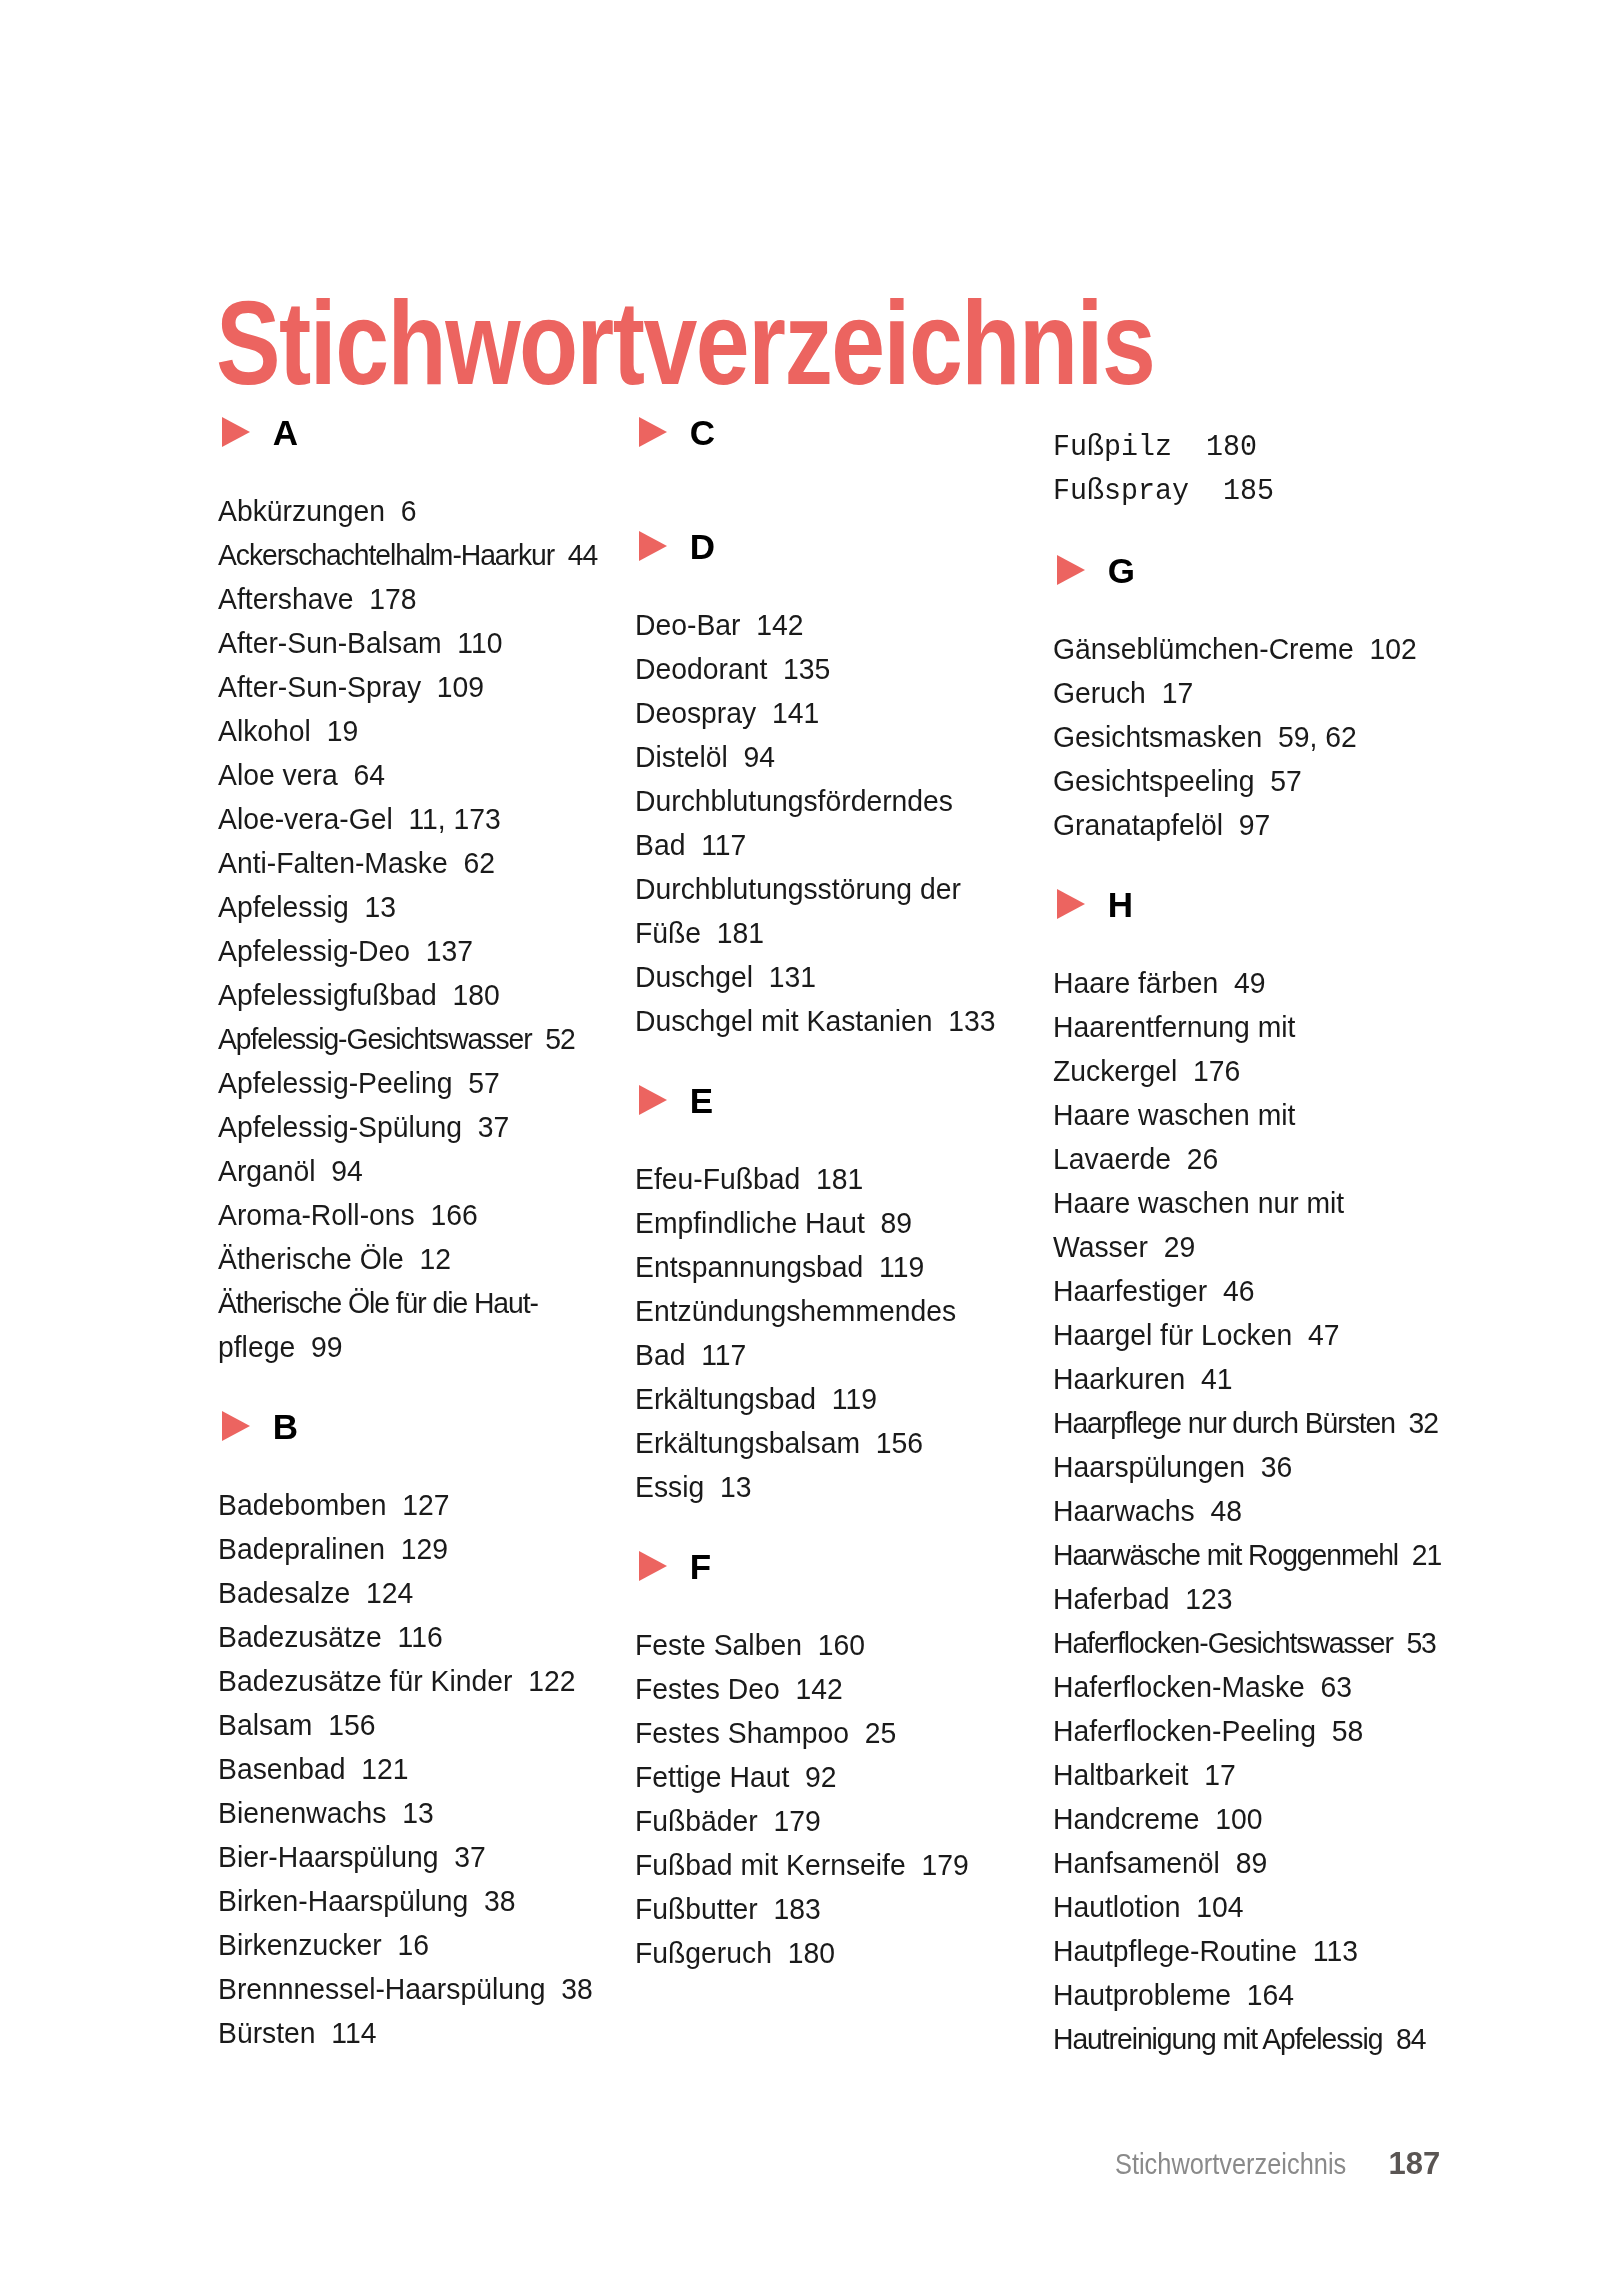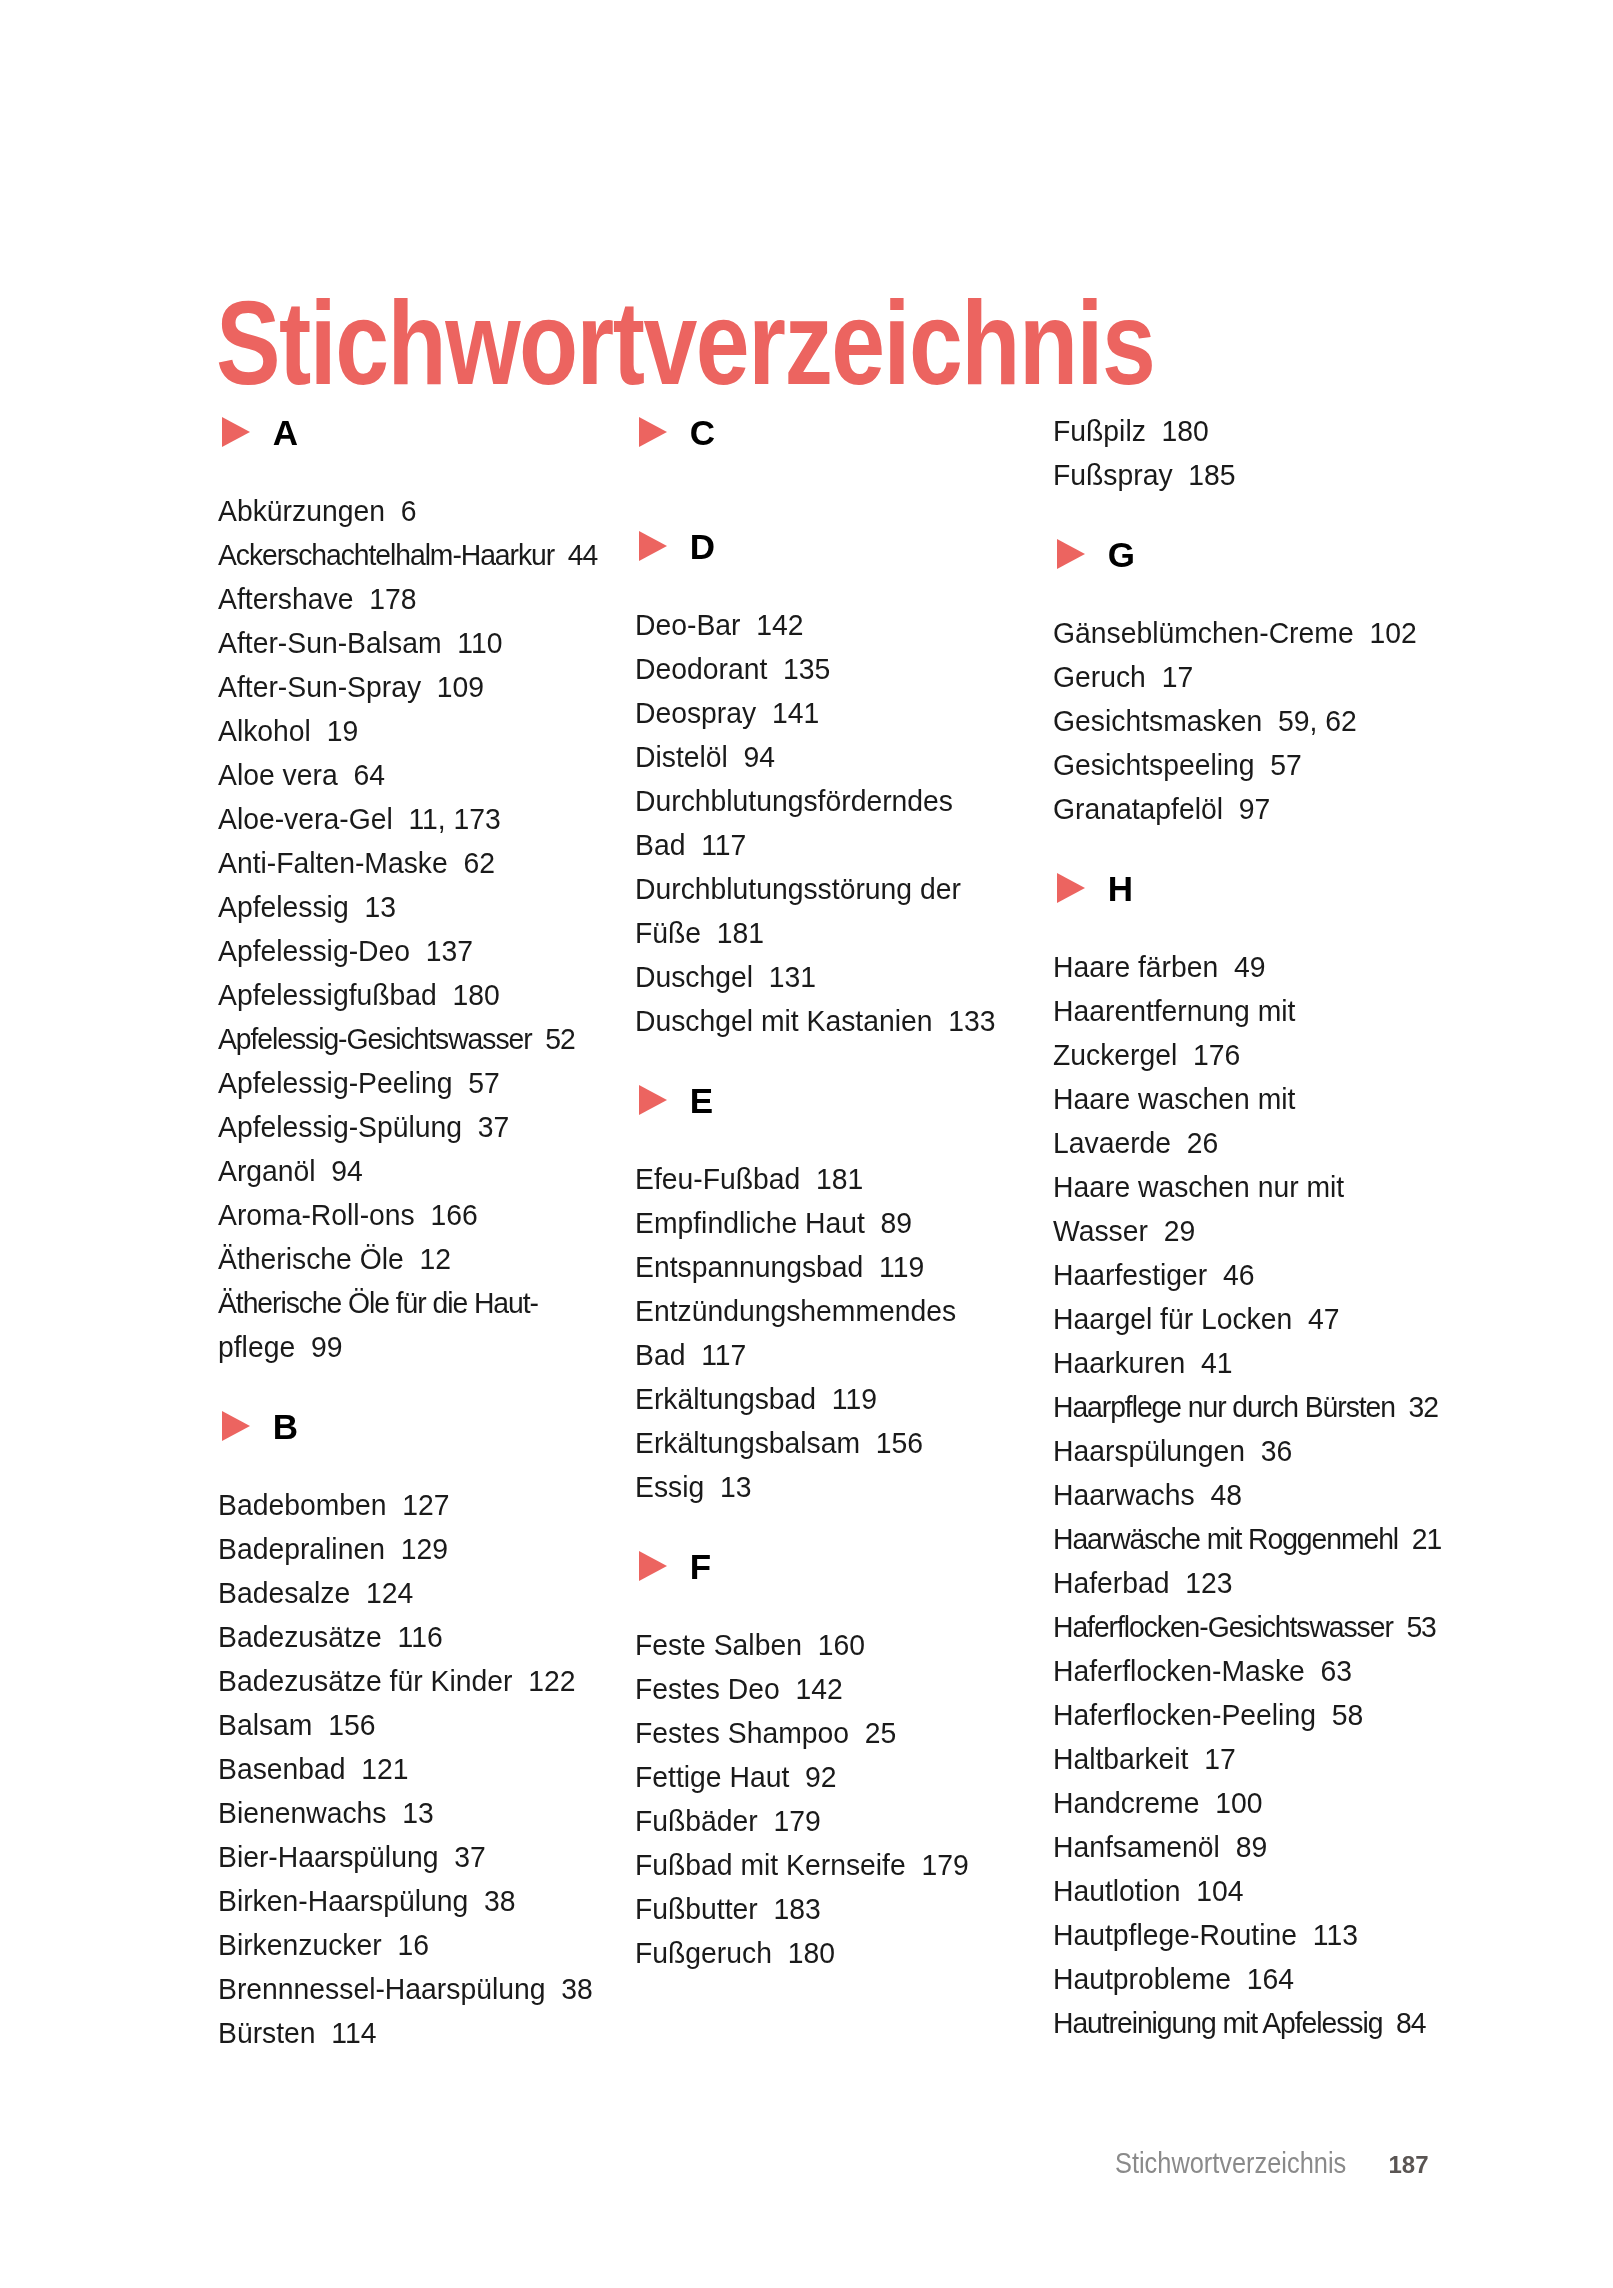--- a/index.html
+++ b/index.html
@@ -14,24 +14,24 @@
   .letter-head { position: relative; height: 44px; display: flex; align-items: center; margin-bottom: 35px; }
   .tri { width: 0; height: 0; border-top: 15.7px solid transparent; border-bottom: 15.7px solid transparent;
          border-left: 28px solid #EC6460; margin-left: 3.7px; }
   .letter { margin-left: 23px; font-weight: bold; font-size: 35px; color: #000; line-height: 1; }
   .entries { list-style: none; margin: 0; padding: 0; }
   .entry { font-size: 29.5px; line-height: 44px; white-space: nowrap; color: #1a1a1a;
            transform: scaleX(0.96); transform-origin: left center; }
   .entry .pg::before { content: "\00a0\00a0"; }
   .entry.tight { letter-spacing: -1.1px; }
   .gap { height: 35px; }
-  .col3 .first-entries { margin-top: 0; }
+  .col3 .first-entries { margin-top: 16px; font-family: Liberation Mono, monospace; }
   .footer { position: absolute; top: 2146px; left: 1115px; display: flex; align-items: baseline; white-space: nowrap; }
   .footer-label { font-size: 29.5px; color: #8a8a8a; transform: scaleX(0.86); transform-origin: left; display: inline-block; width: 255px; }
-  .footer-page { font-size: 24px; font-weight: bold; color: #5a5553; margin-left: 18.5px; }
+  .footer-page { font-size: 31px; font-weight: bold; color: #5a5553; margin-left: 18.5px; }
 </style>
 </head>
 <body>
 
 <h1 class="title">Stichwortverzeichnis</h1>
 
 <div class="col col1">
   <section class="section">
     <div class="letter-head">
       <span class="tri"></span>

